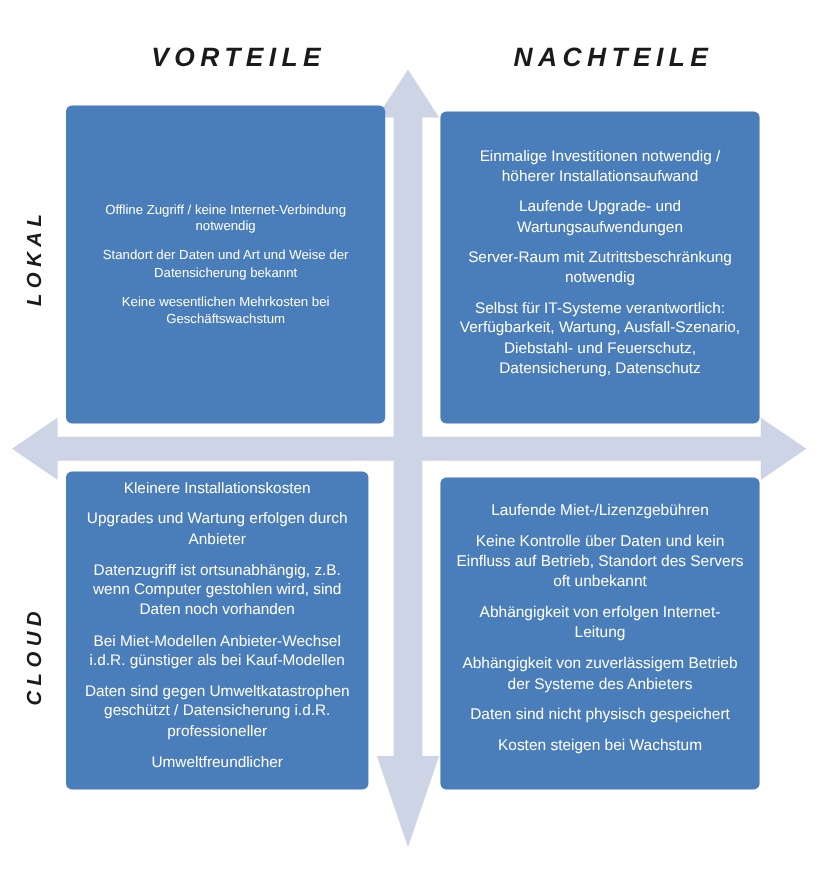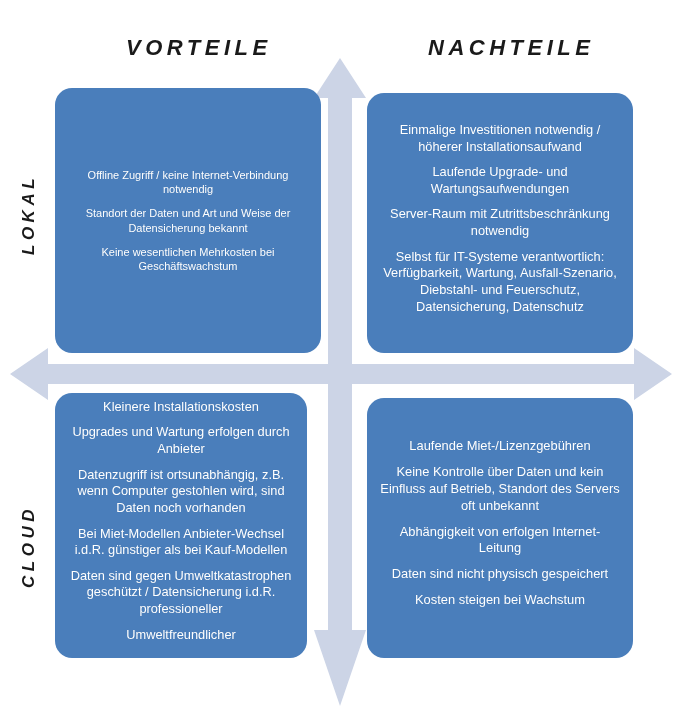--- a/index.html
+++ b/index.html
@@ -62,21 +62,21 @@
     left: -4px;
     top: 545px;
     width: 66px;
     text-align: center;
   }
 
   
   .quad-box {
     position: absolute;
     background: #4a7ebb;
-    border-radius: 17px;
+    border-radius: 5px;
     color: #ffffff;
     z-index: 3;
     box-sizing: border-box;
     display: flex;
     flex-direction: column;
     justify-content: center;
     align-items: center;
   }
   #box-lokal-vorteile   { left: 55px;  top: 88px;  width: 266px; height: 265px; padding: 12px 14px; }
   #box-lokal-nachteile  { left: 367px; top: 93px;  width: 266px; height: 260px; padding: 10px 12px; }
@@ -148,16 +148,17 @@
     <li class="box-item">Daten sind gegen Umweltkatastrophen geschützt / Datensicherung i.d.R. professioneller</li>
     <li class="box-item">Umweltfreundlicher</li>
   </ul>
 </div>
 
 <div class="quad-box" id="box-cloud-nachteile">
   <ul class="box-list">
     <li class="box-item">Laufende Miet-/Lizenzgebühren</li>
     <li class="box-item">Keine Kontrolle über Daten und kein Einfluss auf Betrieb, Standort des Servers oft unbekannt</li>
     <li class="box-item">Abhängigkeit von erfolgen Internet-Leitung</li>
+    <li class="box-item">Abhängigkeit von zuverlässigem Betrieb der Systeme des Anbieters</li>
     <li class="box-item">Daten sind nicht physisch gespeichert</li>
     <li class="box-item">Kosten steigen bei Wachstum</li>
   </ul>
 </div>
 
 </body></html>

